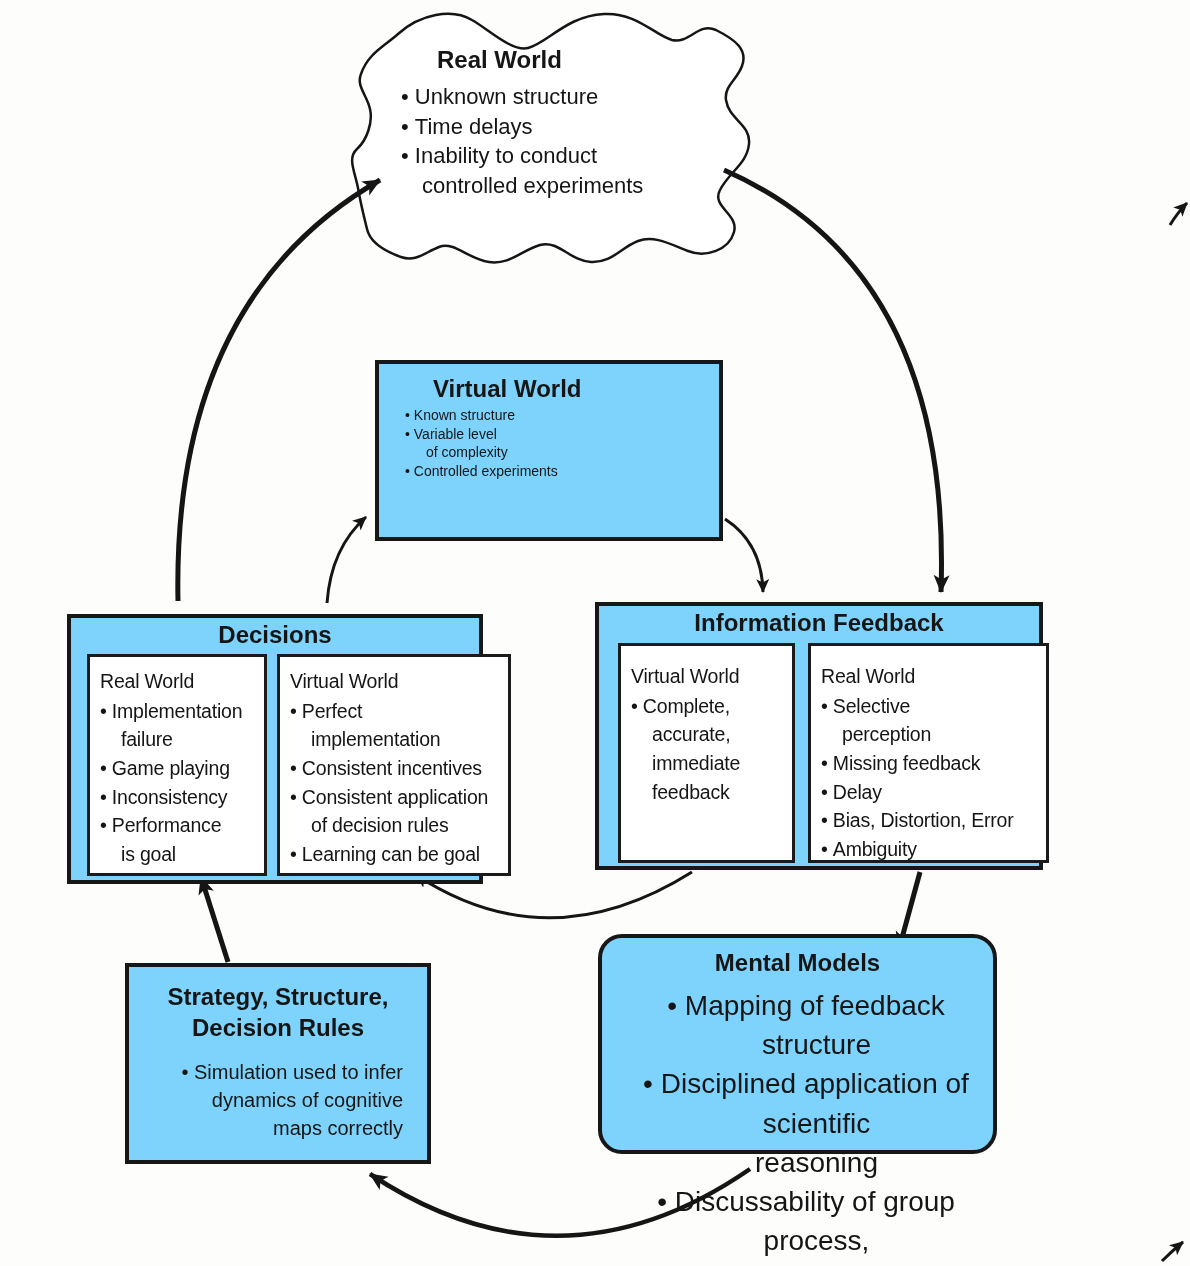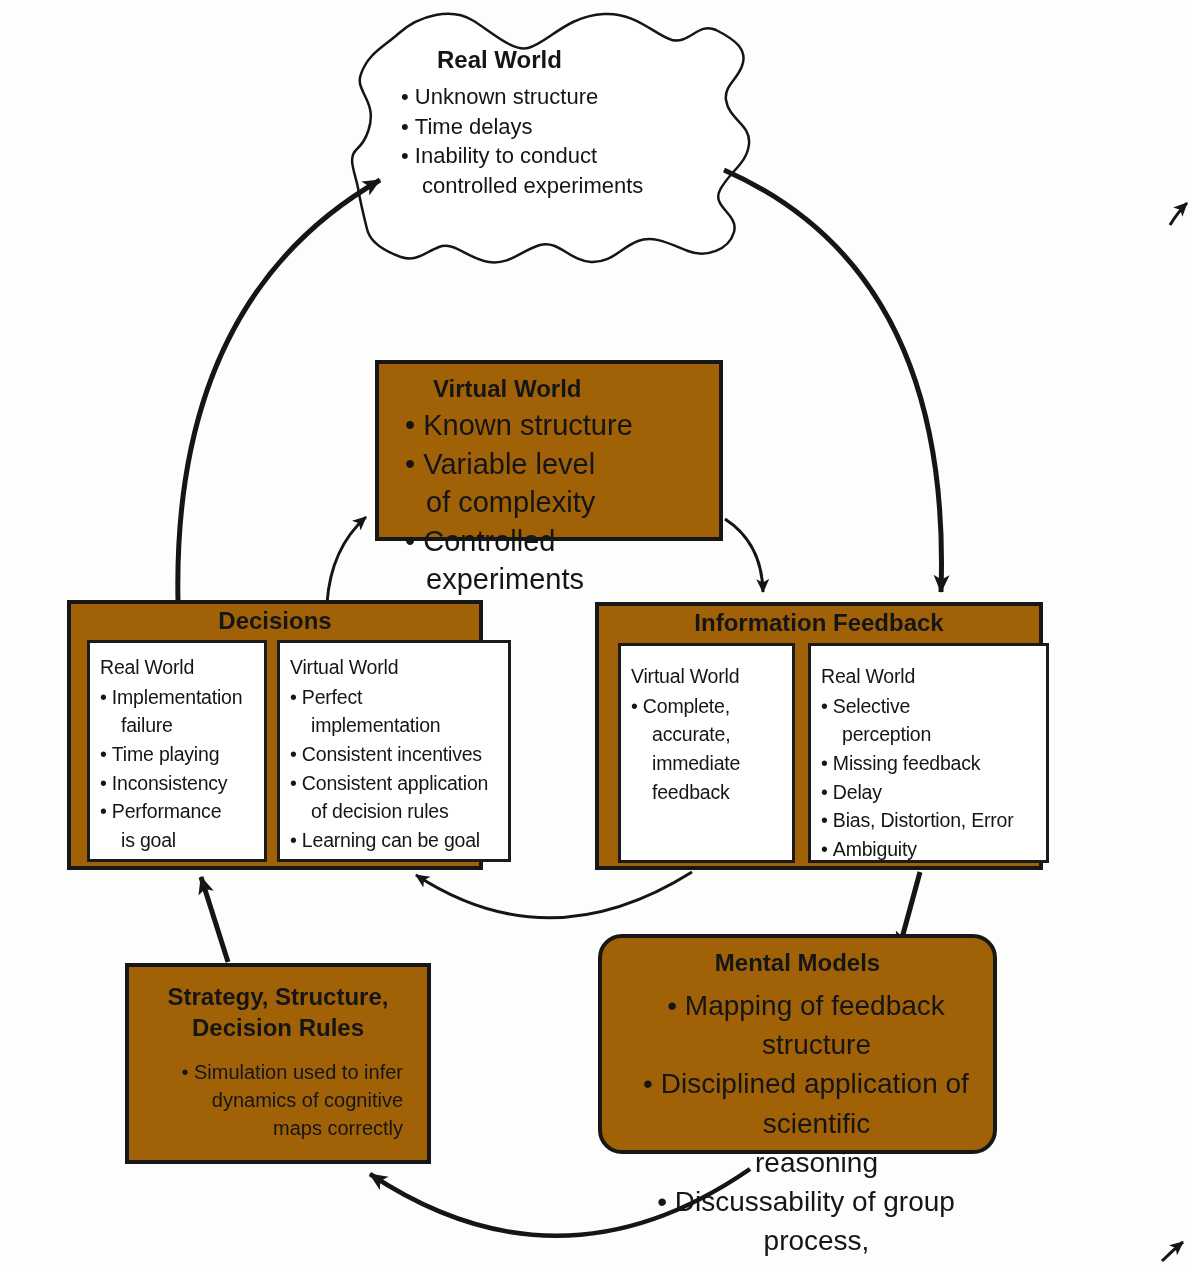--- a/index.html
+++ b/index.html
@@ -5,21 +5,21 @@
   html, body { margin:0; padding:0; background:#ffffff; }
   .canvas {
     position:relative; width:1190px; height:1266px;
     background:#fdfdfc; color:#151515;
     font-family:"Liberation Sans", sans-serif;
     overflow:hidden;
   }
   .arrows-layer { position:absolute; left:0; top:0; }
 
   .box {
-    position:absolute; background:#a16207;
+    position:absolute; background:#7dd3fc;
     border:4px solid #171717; box-sizing:border-box;
   }
   .inner-box {
     position:absolute; background:#ffffff;
     border:3px solid #1b1b1b; box-sizing:border-box;
     padding:10px 4px 8px 10px;
     font-size:19.5px; line-height:1.47; letter-spacing:-0.2px;
   }
   .title { font-weight:bold; text-align:center; }
   .subhead { margin:0 0 1px 0; }
@@ -32,24 +32,24 @@
   }
   ul.bullets li::before { content:"\2022\00a0"; }
 
   
   .cloud-textblock { position:absolute; left:401px; top:44px; width:340px; font-size:22px; line-height:1.36; }
   .cloud-title { font-size:24px; font-weight:bold; padding-left:36px; margin:0 0 5px 0; }
 
   
   .vw-box { left:375px; top:360px; width:348px; height:181px; }
   .vw-title { font-size:24px; margin:11px 0 3px 54px; font-weight:bold; text-align:left; }
-  .vw-box ul { margin-left:26px; font-size:29px; line-height:1.33; }
-
-  
-  .dec-box { left:67px; top:600px; width:416px; height:270px; }
+  .vw-box ul { margin-left:26px; font-size:14px; line-height:1.33; }
+
+  
+  .dec-box { left:67px; top:614px; width:416px; height:270px; }
   .dec-title { font-size:24px; margin-top:3px; }
   .dec-inner-left  { left:16px; top:36px; width:180px; height:222px; }
   .dec-inner-right { left:206px; top:36px; width:234px; height:222px; }
 
   
   .if-box { left:595px; top:602px; width:448px; height:268px; }
   .if-title { font-size:24px; margin-top:3px; }
   .if-inner-left  { left:19px; top:37px; width:177px; height:220px; padding-top:16px; }
   .if-inner-right { left:209px; top:37px; width:241px; height:220px; padding-top:16px; }
 
@@ -143,21 +143,21 @@
     </ul>
   </div>
 
   <div class="box dec-box">
     <div class="title dec-title">Decisions</div>
     <div class="inner-box dec-inner-left">
       <p class="subhead">Real World</p>
       <ul class="bullets">
         <li>Implementation
 failure</li>
-        <li>Time playing</li>
+        <li>Game playing</li>
         <li>Inconsistency</li>
         <li>Performance
 is goal</li>
       </ul>
     </div>
     <div class="inner-box dec-inner-right">
       <p class="subhead">Virtual World</p>
       <ul class="bullets">
         <li>Perfect
 implementation</li>

